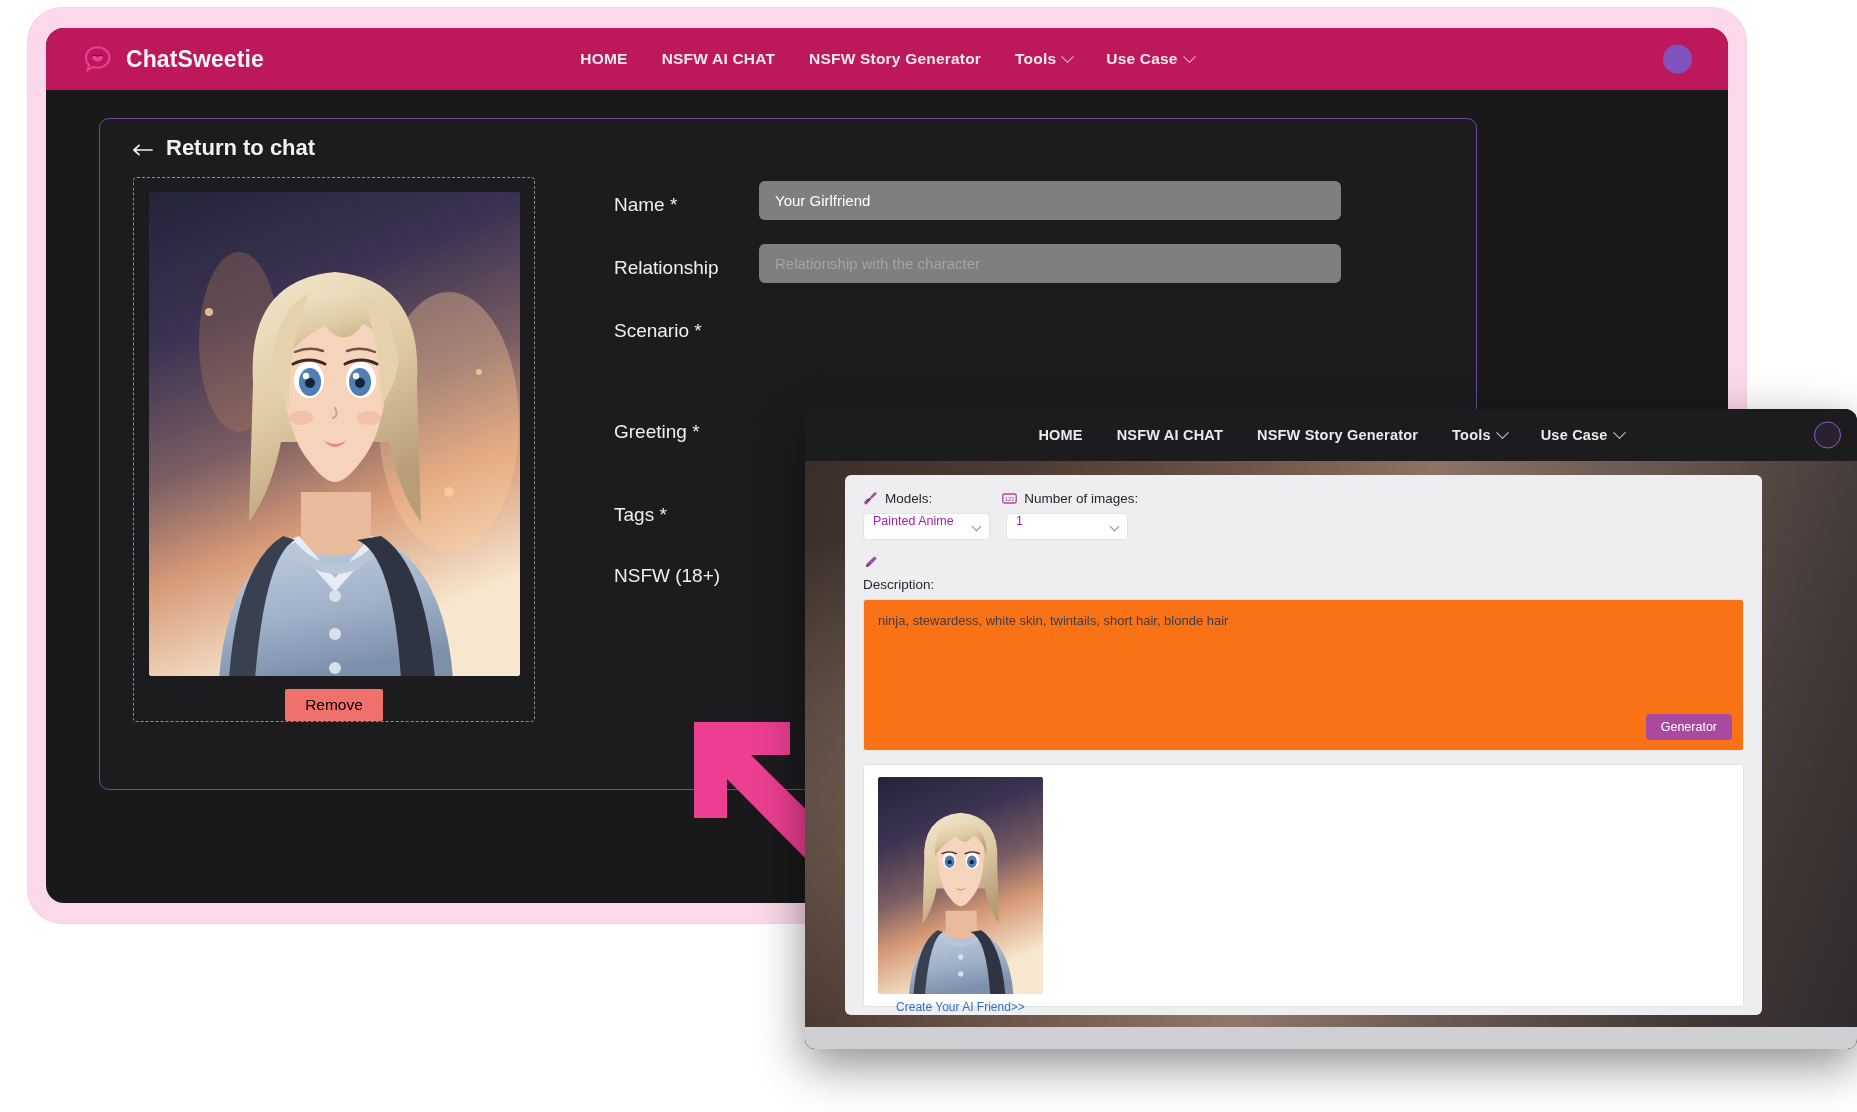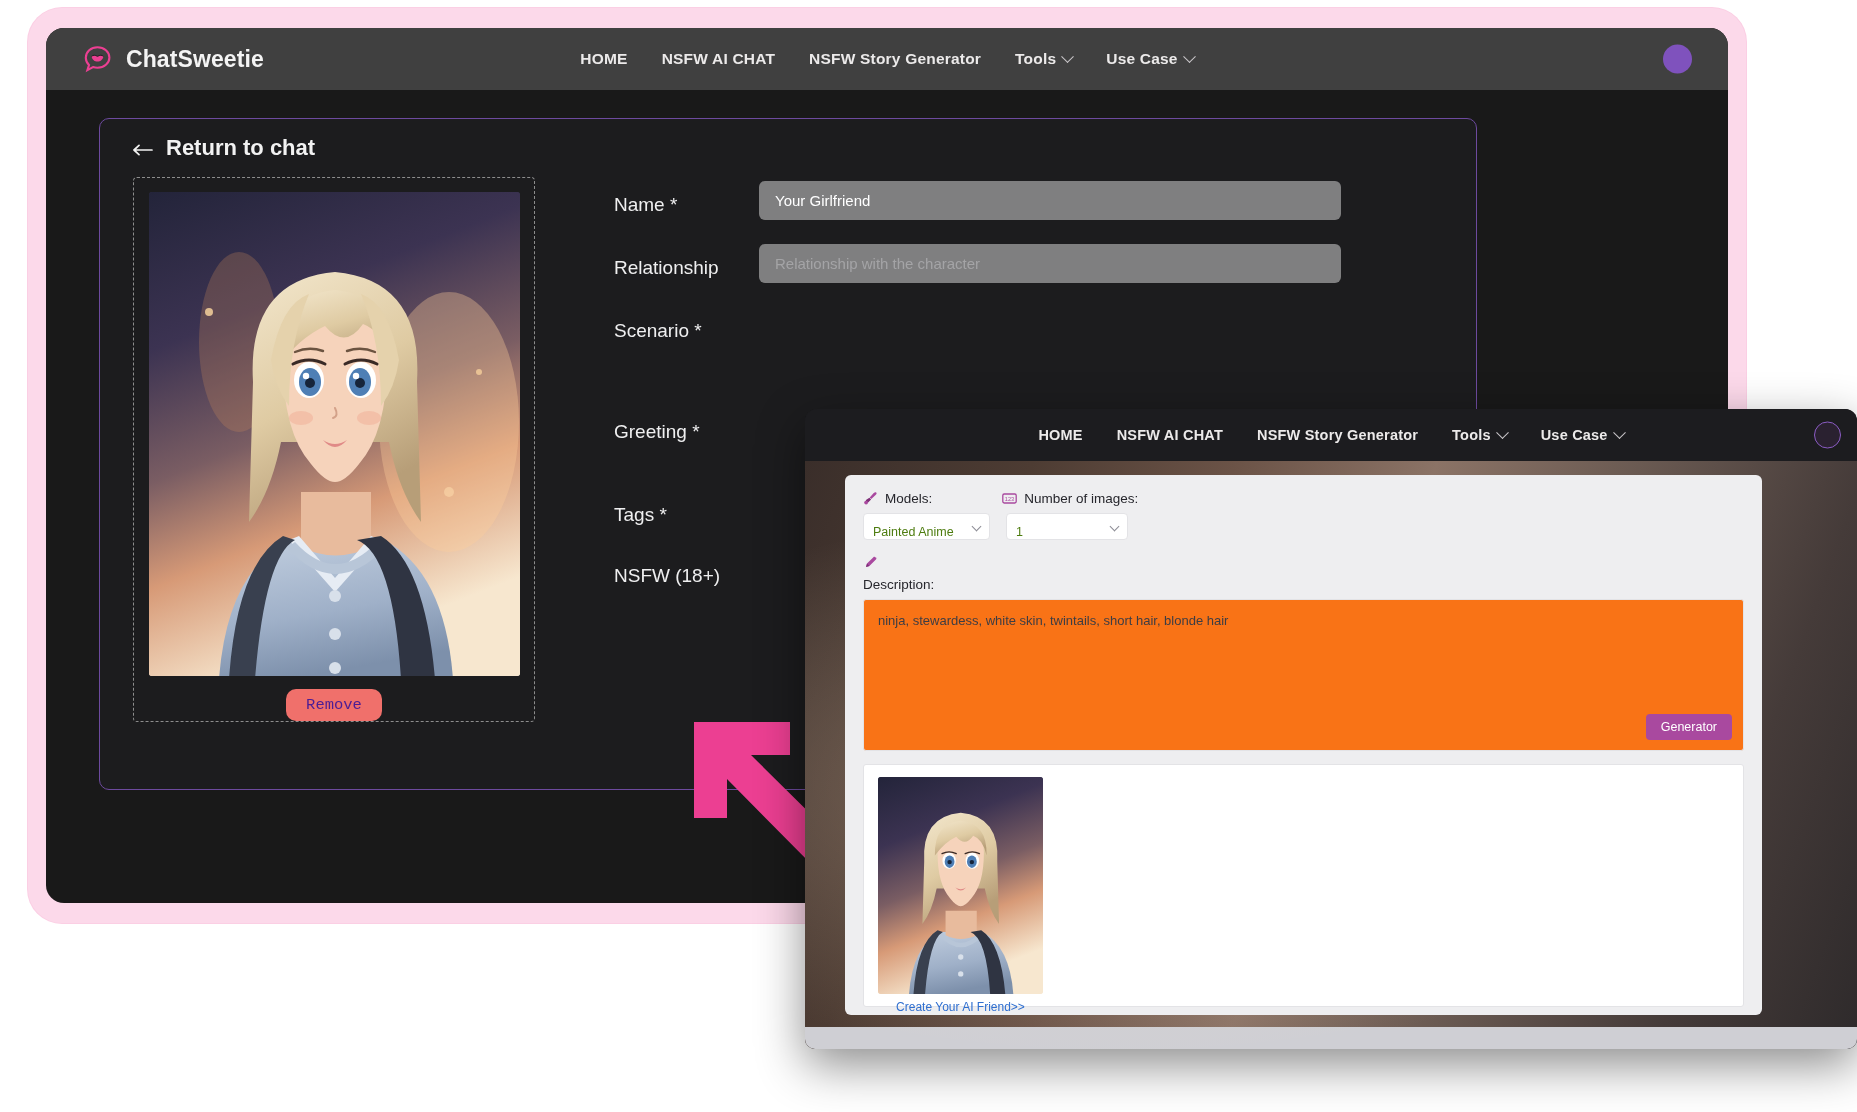--- a/index.html
+++ b/index.html
@@ -28,21 +28,21 @@
     left: 46px; top: 28px;
     width: 1682px; height: 875px;
     background: #191919;
     border-radius: 18px;
     overflow: hidden;
   }
 
   
   .navbar {
     height: 62px;
-    background: #404040;
+    background: #be185d;
     display: flex;
     align-items: center;
     padding: 0 36px;
     position: relative;
   }
   .brand { display: flex; align-items: center; gap: 13px; }
   .brand-logo { width: 31px; height: 31px; position: relative; display:block; }
   .brand-name {
     color: #f4f4f4; font-size: 23px; font-weight: bold; letter-spacing: .1px;
   }
@@ -101,23 +101,23 @@
   }
   .char-img {
     width: 371px; height: 487px;
     border-radius: 3px;
     overflow: hidden; position: relative;
     background: linear-gradient(170deg,#2a2b42 0%,#3b3352 22%,#6e5a63 46%,#c9896f 62%,#f3c39a 75%,#f6e0c6 88%,#fdf5ea 100%);
   }
   .remove-btn {
     margin-top: 13px;
     background: #f0706b;
-    color: #4c1d95;
-    border: none; border-radius: 10px;
-    font-family: Liberation Mono, monospace;
+    color: #000000;
+    border: none; border-radius: 2px;
+    font-family: Liberation Sans, sans-serif;
     font-size: 15.5px;
     padding: 7px 20px;
     cursor: pointer;
   }
 
   
   .form-col { margin-left: 79px; width: 727px; padding-top: 4px; }
   .form-row { display: flex; align-items: flex-start; margin-bottom: 24px; }
   .form-label {
     width: 145px; flex: none;
@@ -185,22 +185,22 @@
   }
   .gen-inner {
     background: #eeeef0; height: 100%;
   }
   .gen-label-row { display: flex; align-items: center; gap: 70px; }
   .gen-lab { display: flex; align-items: flex-start; gap: 7px; color: #26262c; font-size: 13.5px; }
   .ico { width: 15px; height: 15px; display:block; flex:none; }
   .selects-row { display: flex; gap: 16px; margin-top: 7px; }
   .gsel {
     background: #fff; border: 1px solid #e3e3e6; border-radius: 4px;
-    height: 27px; display: flex; align-items: flex-end;
-    padding: 0 9px; font-size: 12.5px; color: #4d7c0f;
+    height: 27px; display: flex; align-items: flex-start;
+    padding: 0 9px; font-size: 12.5px; color: #a21caf;
     position: relative;
   }
   .gsel.w1 { width: 127px; }
   .gsel.w2 { width: 122px; }
   .gsel .gchev {
     position: absolute; right: 9px; top: 9px;
     width: 7px; height: 7px;
     border-right: 1.4px solid #8c8c95; border-bottom: 1.4px solid #8c8c95;
     transform: rotate(45deg);
   }

